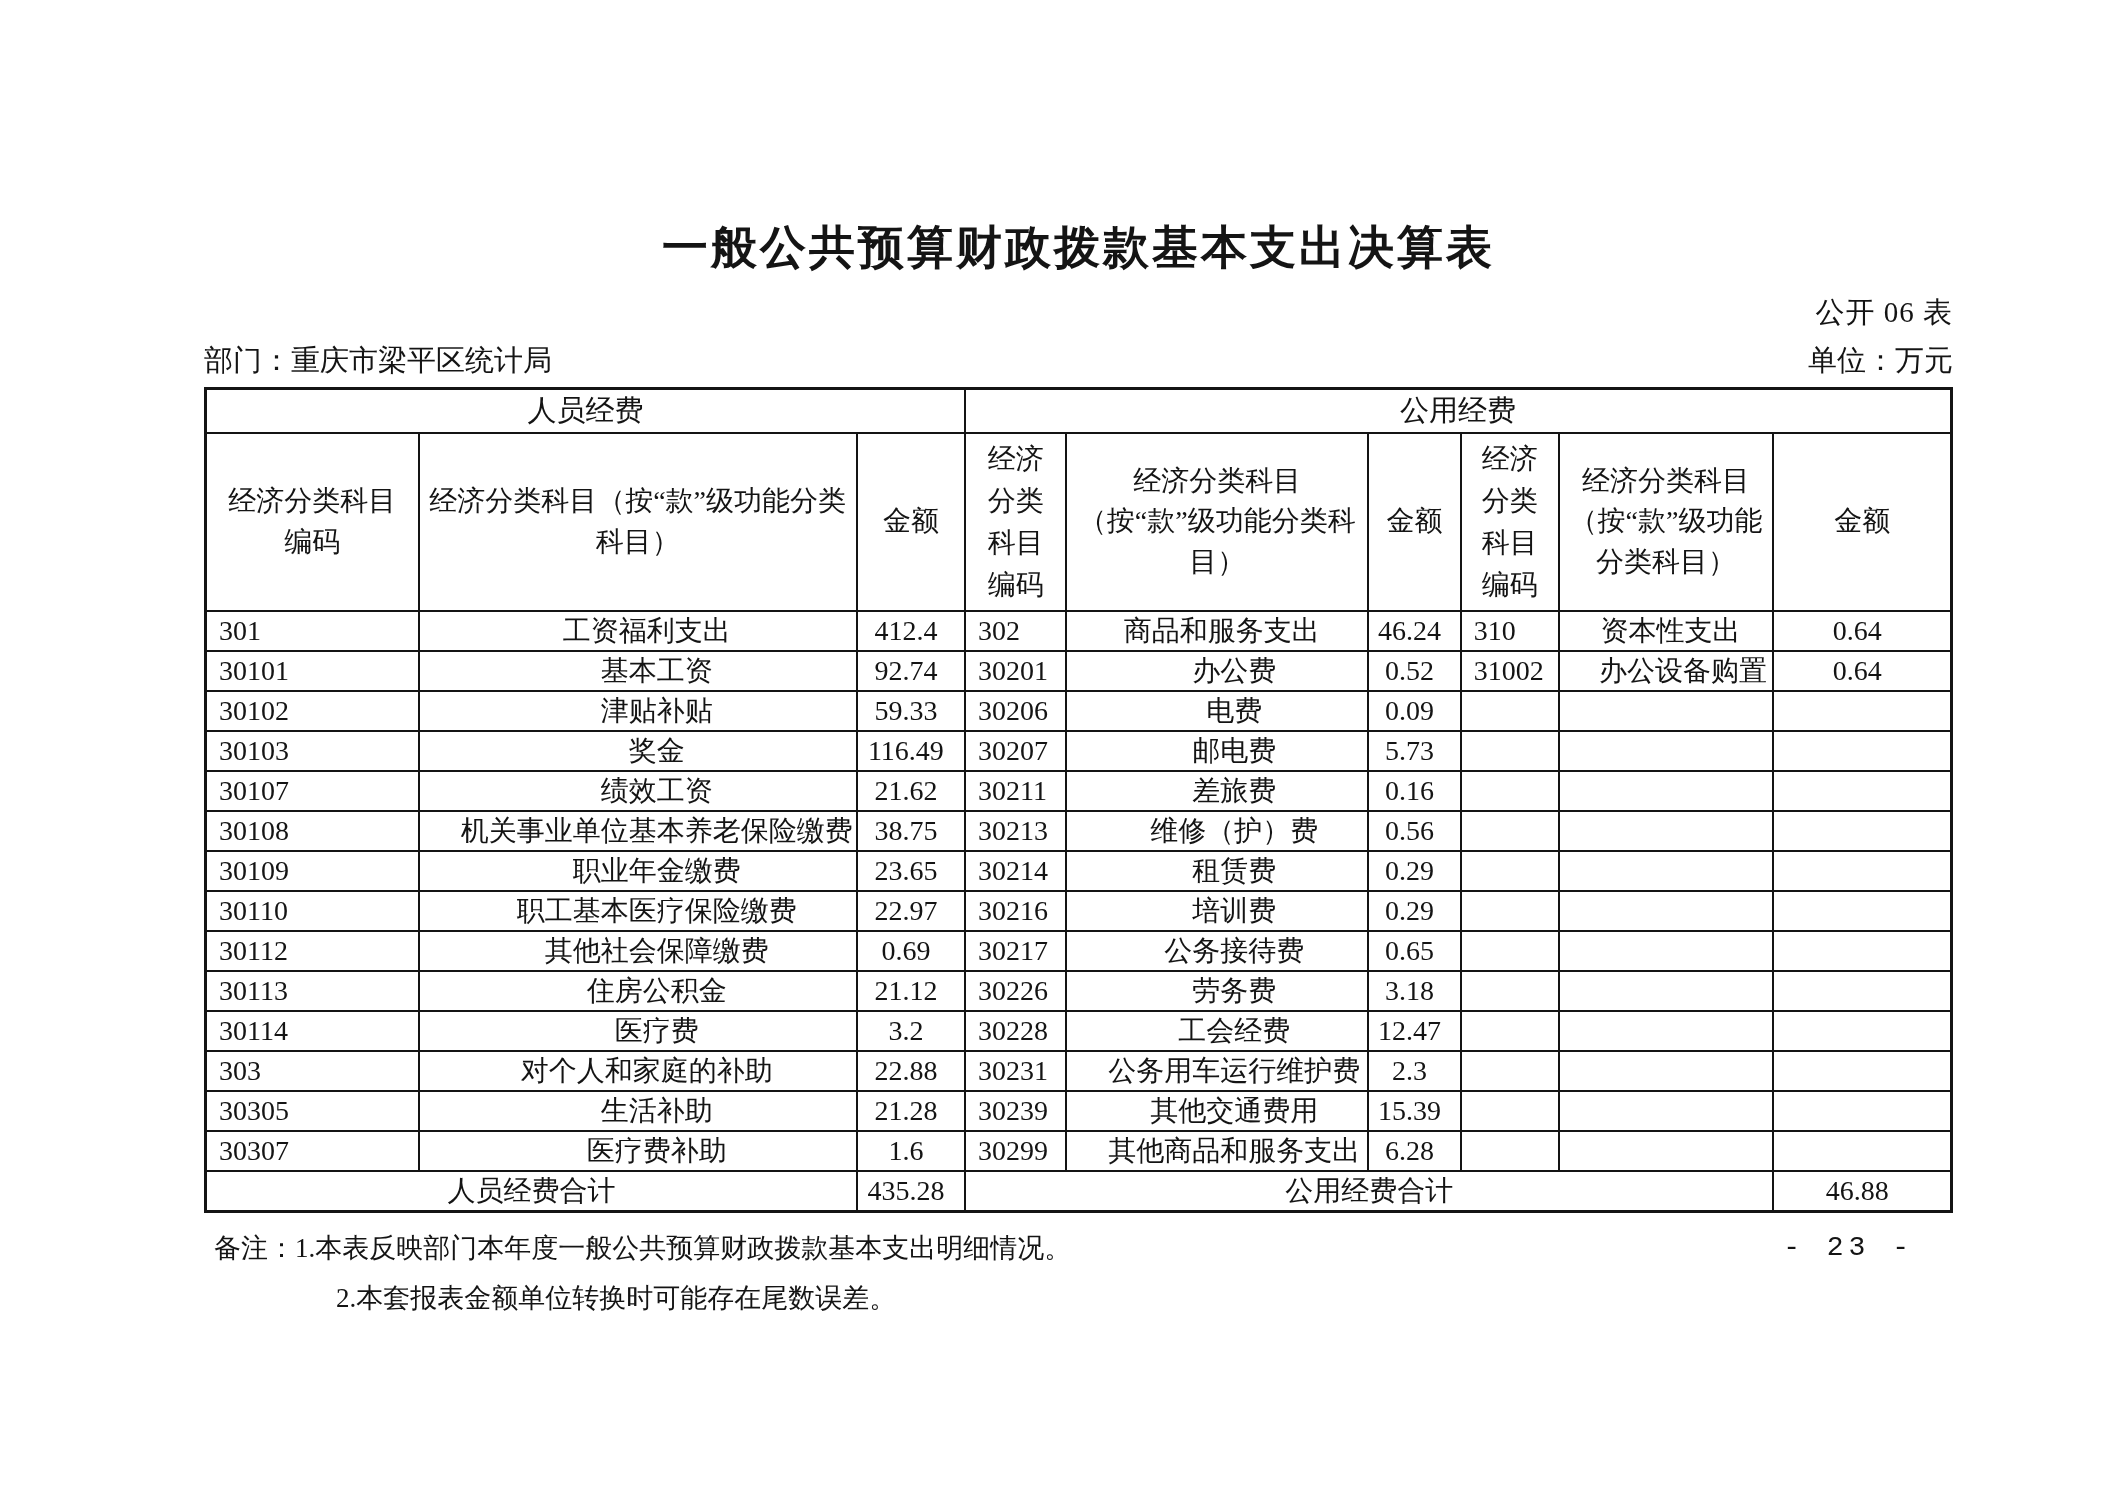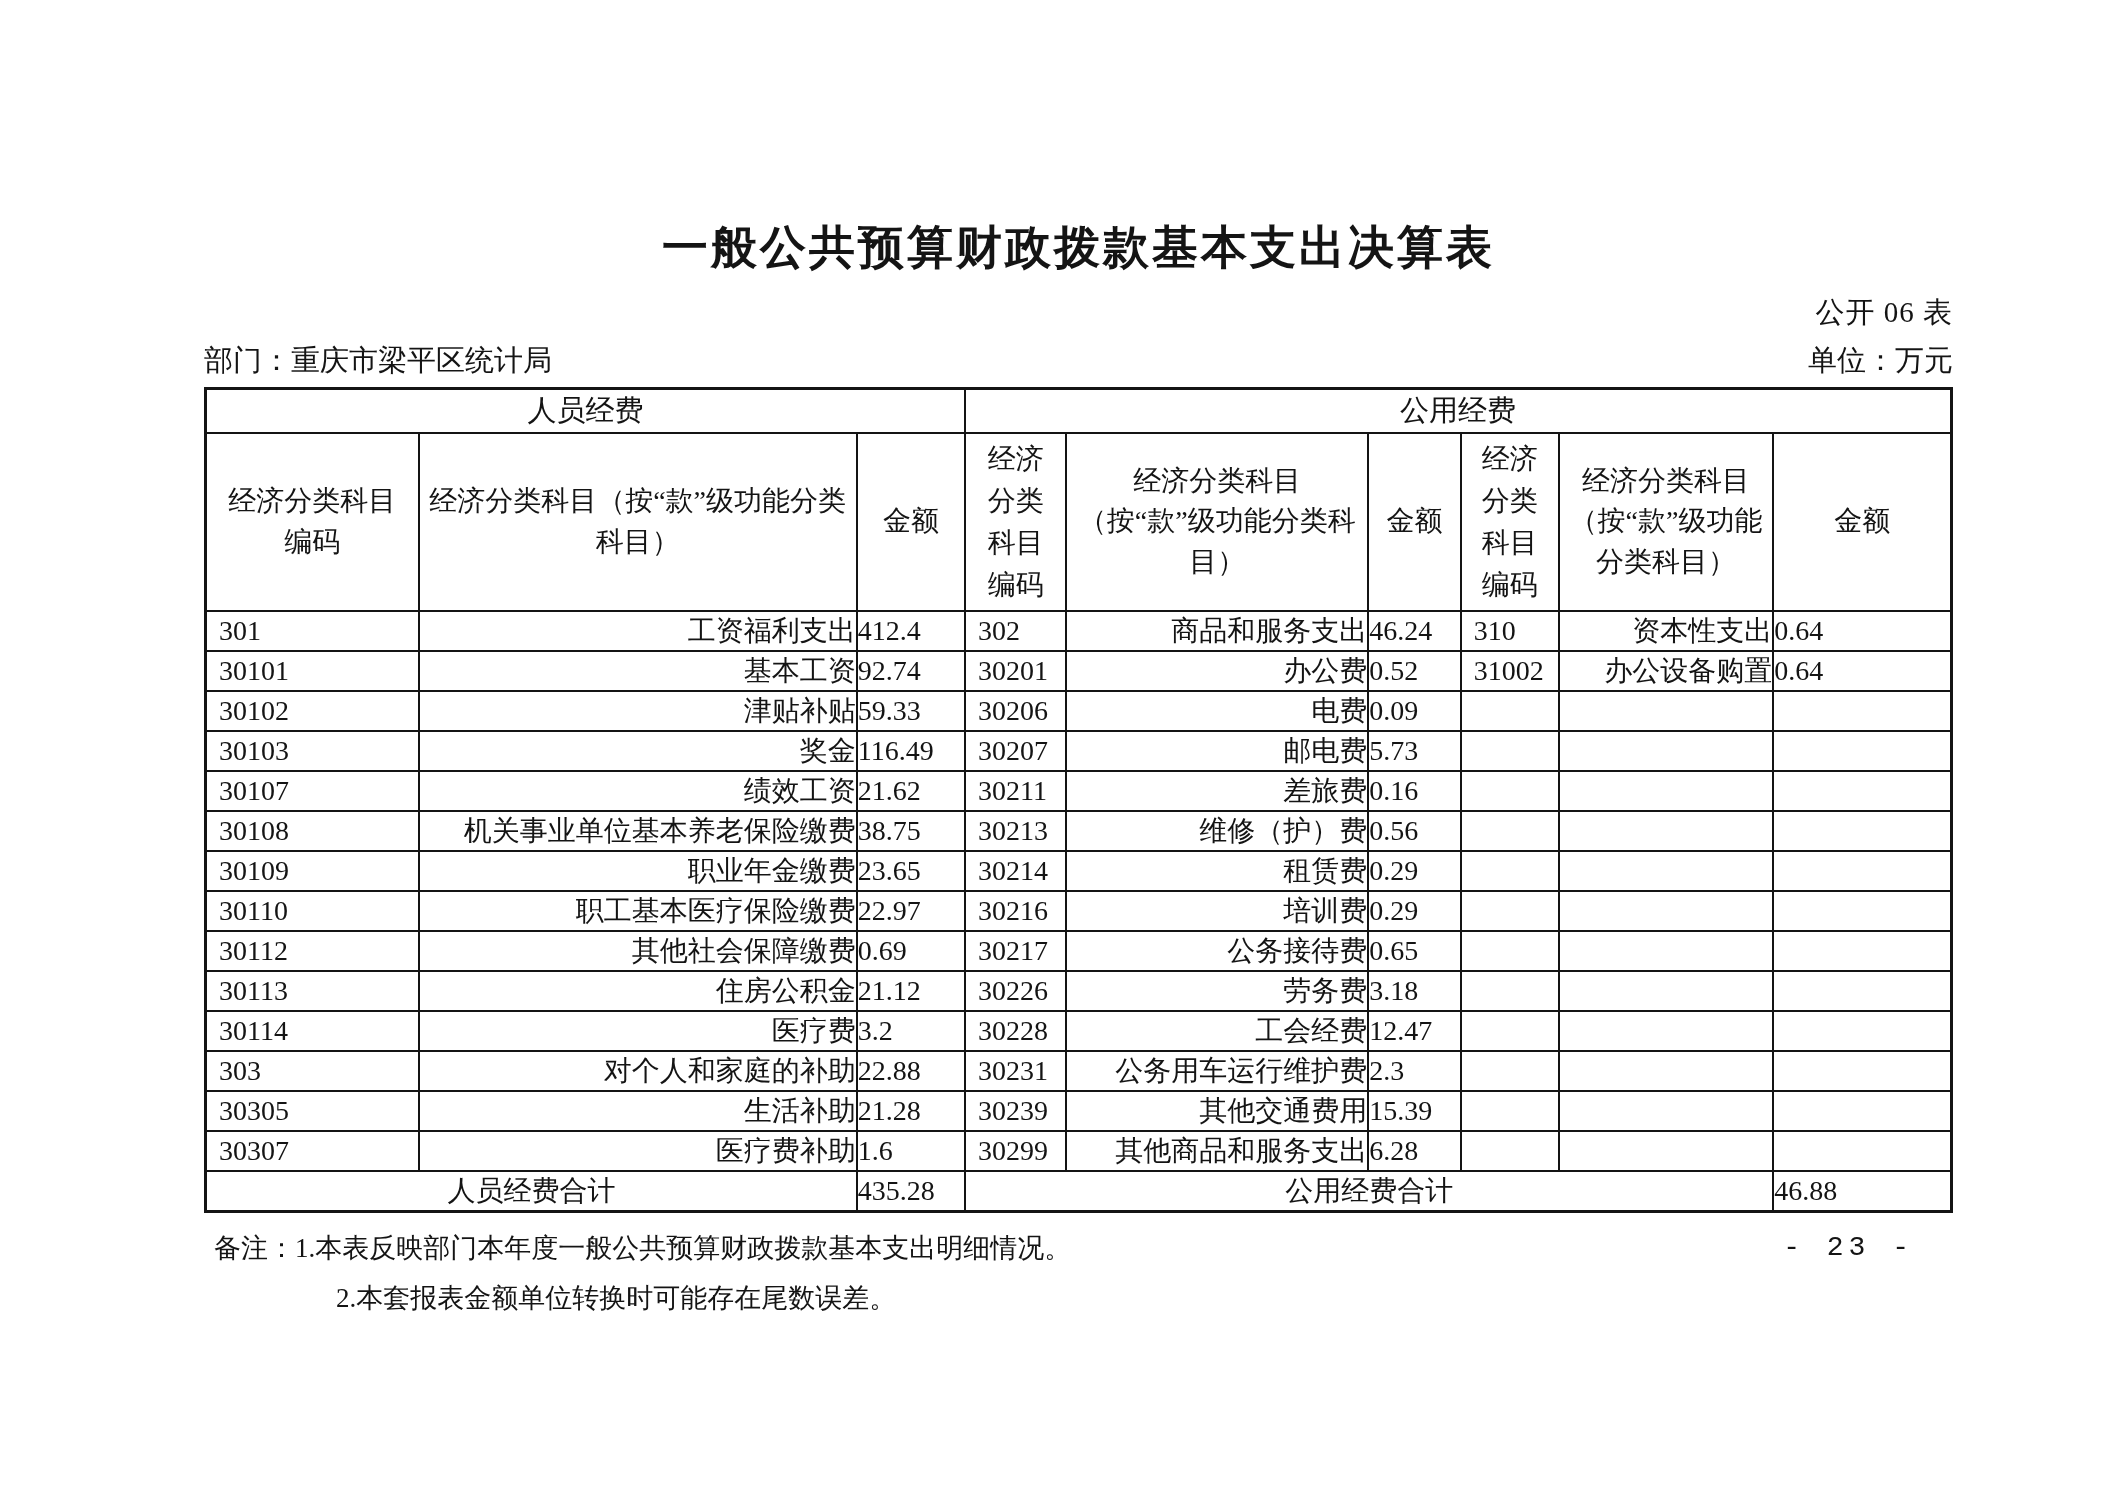--- a/index.html
+++ b/index.html
@@ -35,25 +35,25 @@
   tr.group-row { height:44px; }
   tr.group-row th { font-size:29px; text-align:center; }
   tr.header-row { height:160px; }
   tr.header-row th { text-align:center; line-height:1.45; padding:4px 6px; }
   .hdr-narrow { display:inline-block; max-width:2.2em; line-height:1.5; }
   .hdr-code1  { display:inline-block; max-width:6.5em; }
   tbody tr.data-row { height:40px; }
   tr.total-row { height:37px; }
 
   td.code  { text-align:left; padding-left:12px; }
-  td.name  { text-align:right; padding-left:9px; white-space:nowrap;margin-left:21px; }
+  td.name  { text-align:center; padding-left:9px; white-space:nowrap;margin-left:21px; }
   td.name.sub { padding-left:34px; }
   td.name.wide { padding-left:18px; }
   td.name.wide.sub { padding-left:38px; }
-  td.amount { text-align:left; padding-right:10px; }
+  td.amount { text-align:center; padding-right:10px; }
   td.total-label { text-align:center; }
 
   .notes { margin-top:15px; font-size:27px; line-height:1.55; margin-left:10px; }
   .note-2 { padding-left:122px; margin-top:8px; }
 
   .page-number {
     position:absolute; top:1232px; right:190px;
     font-size:28px; letter-spacing:5px;font-family:Liberation Mono, monospace;
   }
 </style>

